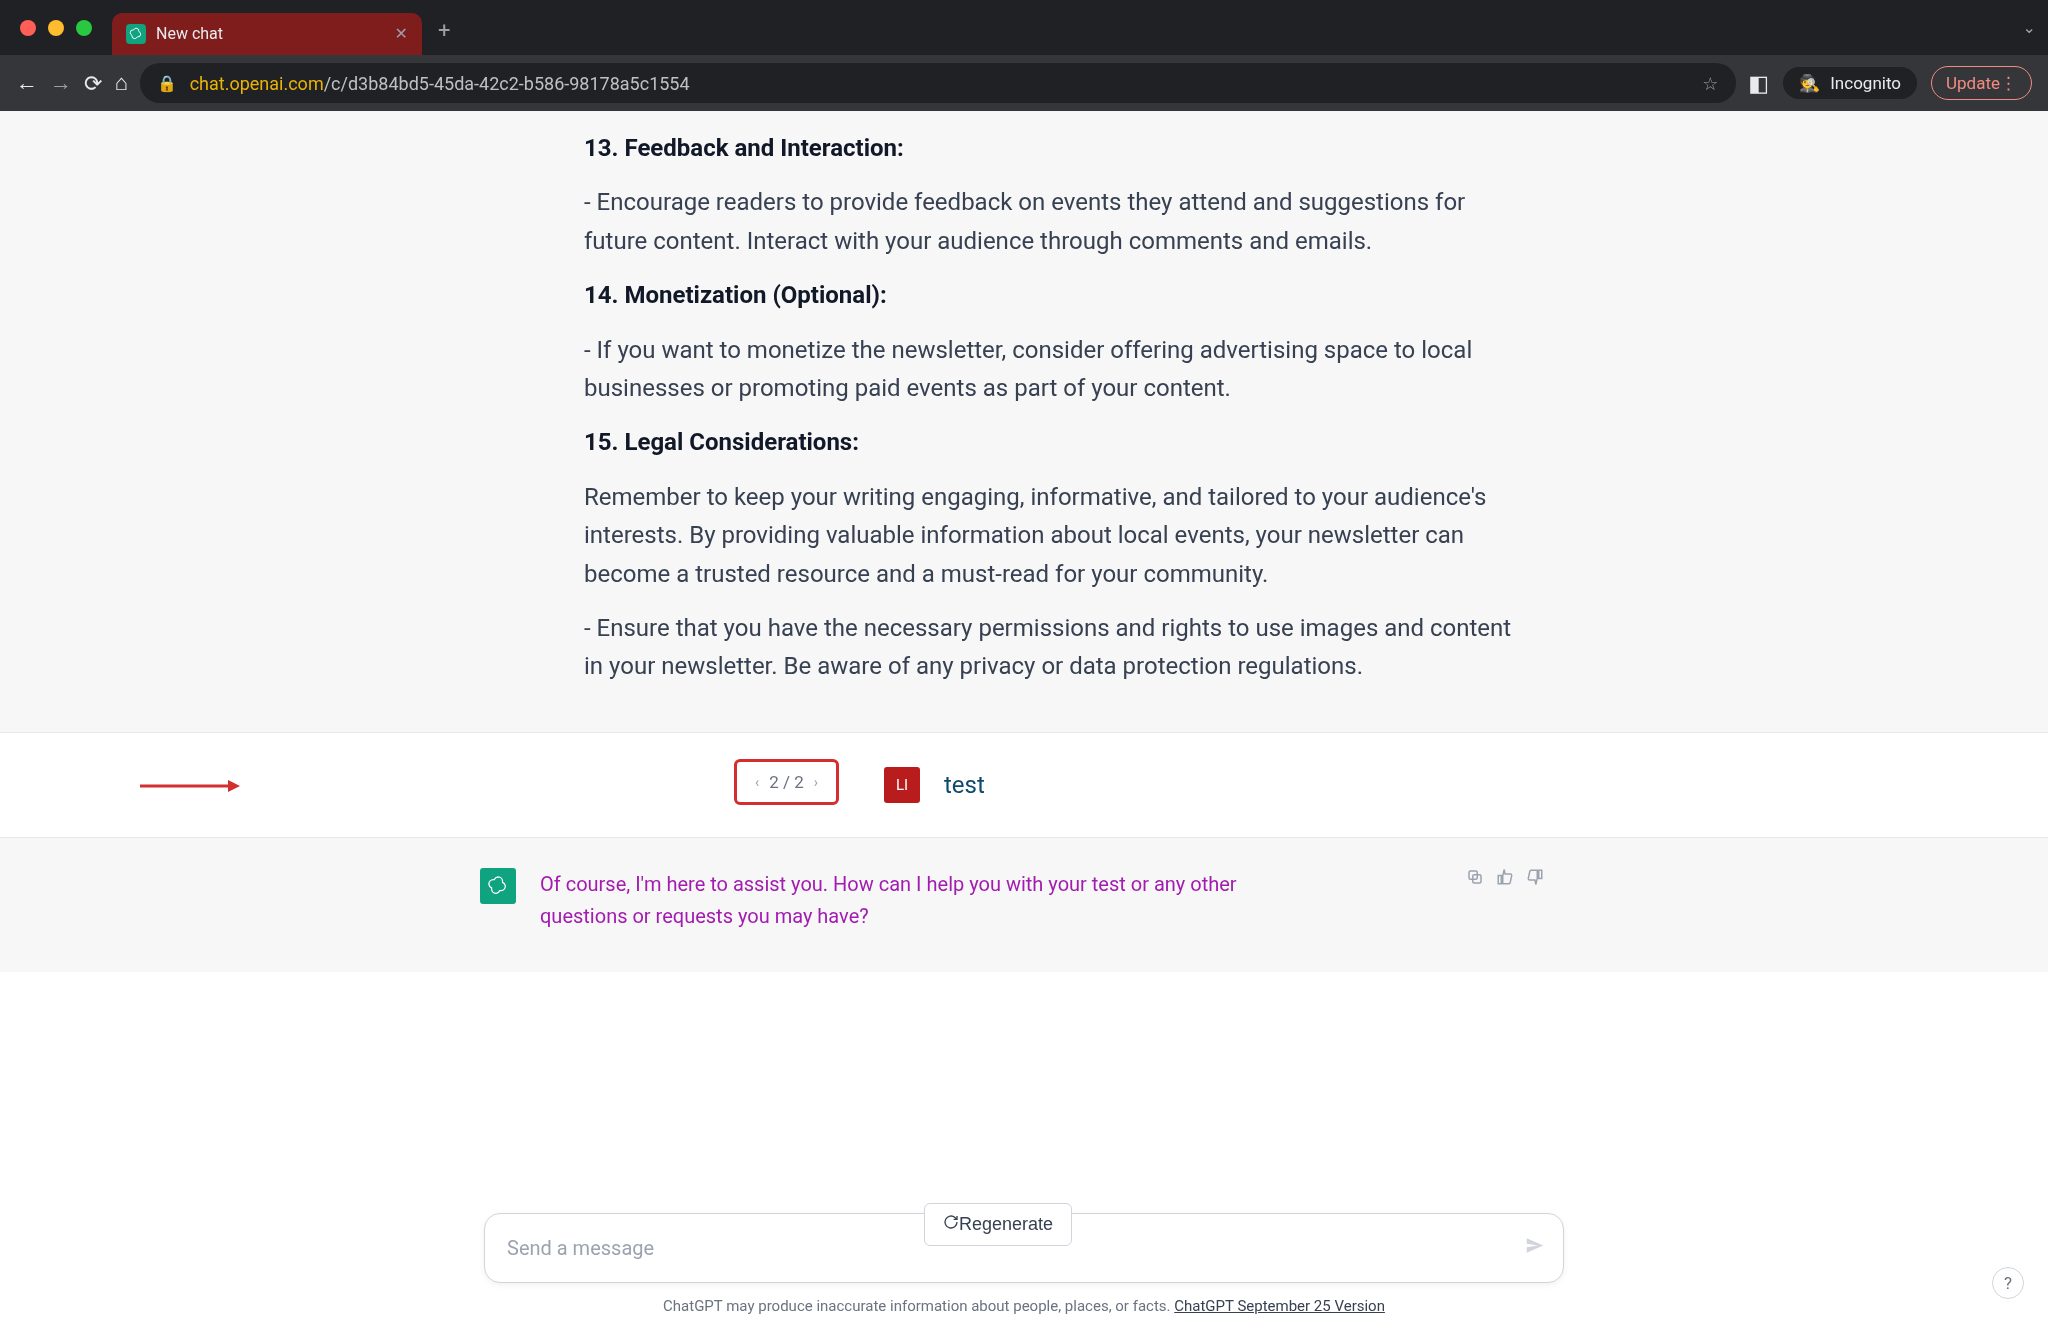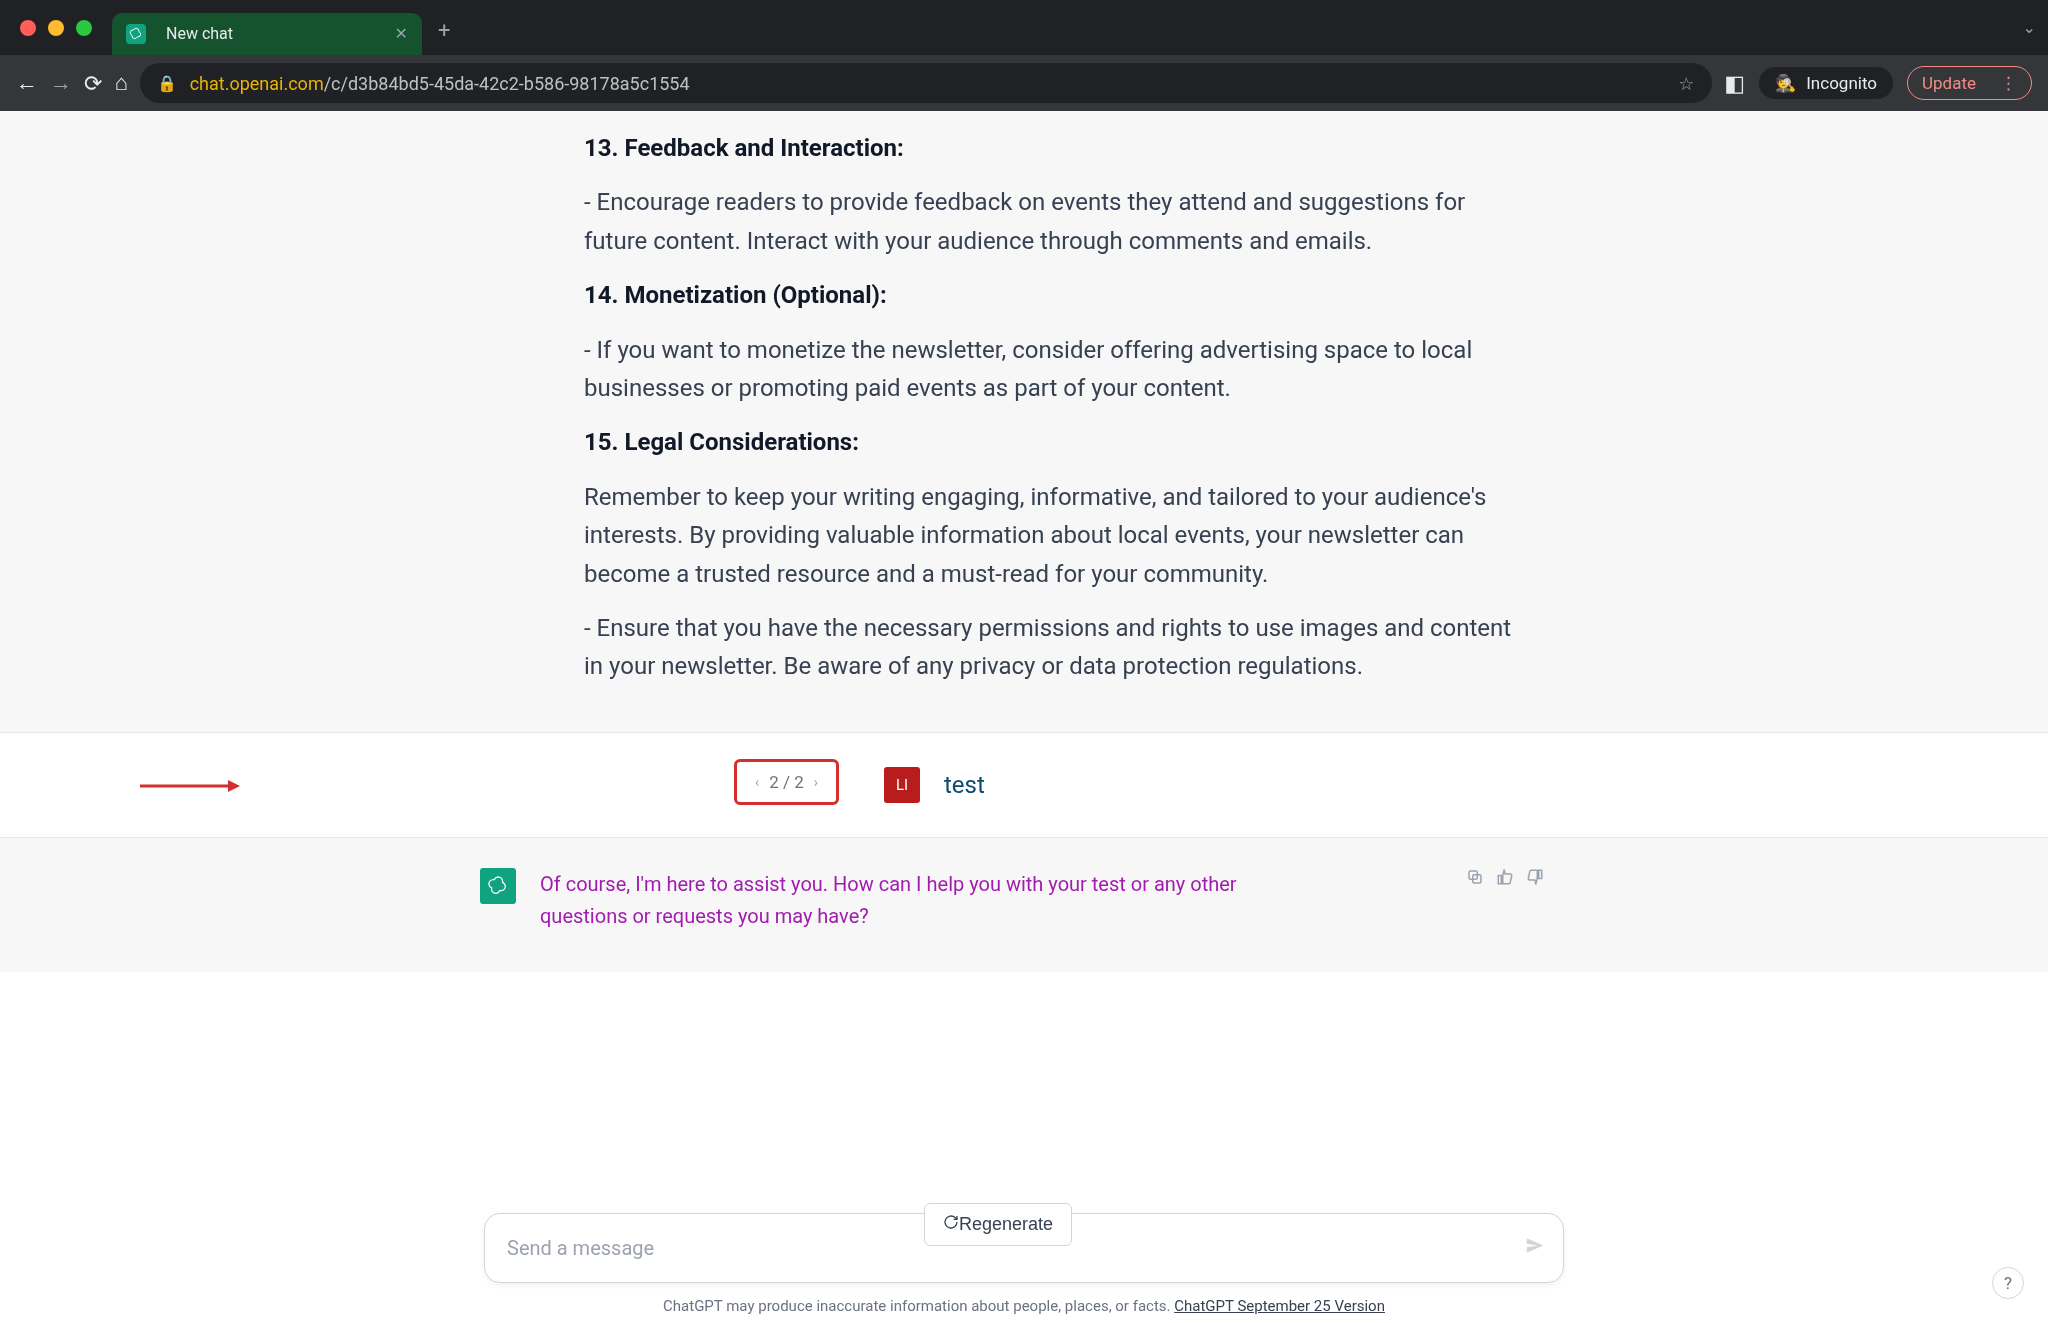--- a/index.html
+++ b/index.html
@@ -27,27 +27,27 @@
     margin-left: 8px;
   }
   .traffic-light {
     width: 16px; height: 16px; border-radius: 50%;
   }
   .tl-red { background: #ff5f57; }
   .tl-yellow { background: #febc2e; }
   .tl-green { background: #28c840; }
 
   .tab {
-    background: #14532d;
+    background: #7f1d1d;
     height: 42px;
     border-radius: 10px 10px 0 0;
     display: flex;
     align-items: center;
     padding: 0 14px;
-    gap: 20px;
+    gap: 10px;
     min-width: 310px;
     margin-top: 12px;
     color: #e8eaed;
     font-size: 16px;
   }
   .tab-favicon {
     width: 20px; height: 20px; border-radius: 4px;
     background: #10a37f;
     display: flex; align-items: center; justify-content: center;
   }
@@ -90,21 +90,21 @@
     border-radius: 24px;
     padding: 6px 16px;
     display: flex; align-items: center; gap: 10px;
     color: #e8eaed; font-size: 17px;
   }
   .update-chip {
     border: 1.5px solid #f28b82;
     color: #f28b82;
     border-radius: 24px;
     padding: 6px 14px;
-    display: flex; align-items: flex-start; gap: 24px;
+    display: flex; align-items: flex-start; gap: 0;
     font-size: 17px;
   }
 
   
   .page {
     position: relative;
     background: #ffffff;
     height: calc(1323px - 55px - 56px);
     overflow: hidden;
   }

